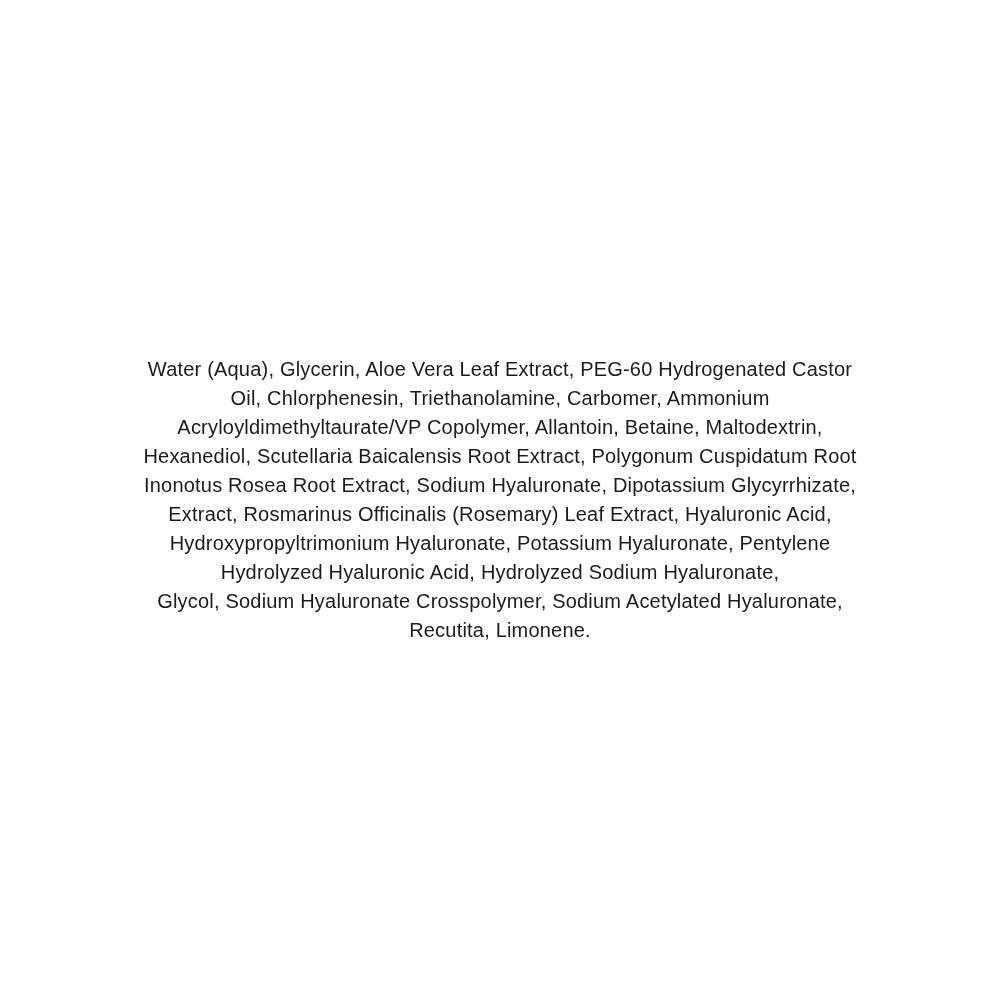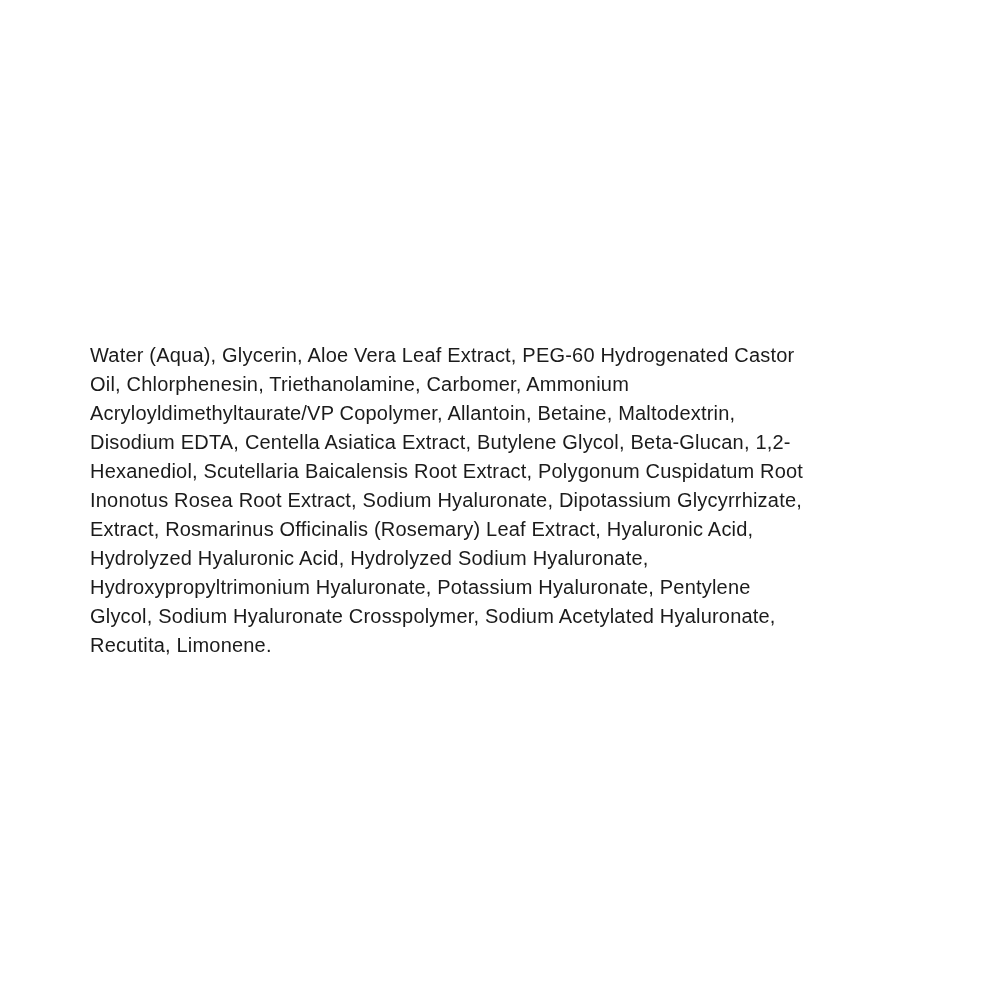--- a/index.html
+++ b/index.html
@@ -11,38 +11,37 @@
     height: 1000px;
     background: #ffffff;
     font-family: "Liberation Sans", "DejaVu Sans", sans-serif;
     display: flex;
     align-items: center;
     justify-content: center;
     overflow: hidden;
   }
   .ingredients-wrap {
     width: 820px;
-    text-align: left;
+    text-align: center;
   }
   .ingredients-line {
     font-size: 20px;
     line-height: 29px;
     letter-spacing: 0.2px;
     color: #1b1b1b;
     white-space: nowrap;
   }
 </style>
 </head>
 <body>
 
 <div class="ingredients-wrap">
     <div class="ingredients-line">Water (Aqua), Glycerin, Aloe Vera Leaf Extract, PEG-60 Hydrogenated Castor</div>
     <div class="ingredients-line">Oil, Chlorphenesin, Triethanolamine, Carbomer, Ammonium</div>
     <div class="ingredients-line">Acryloyldimethyltaurate/VP Copolymer, Allantoin, Betaine, Maltodextrin,</div>
-    <div class="ingredients-line">Disodium EDTA, Centella Asiatica Extract, Butylene Glycol, Beta-Glucan, 1,2-</div>
     <div class="ingredients-line">Hexanediol, Scutellaria Baicalensis Root Extract, Polygonum Cuspidatum Root</div>
     <div class="ingredients-line">Inonotus Rosea Root Extract, Sodium Hyaluronate, Dipotassium Glycyrrhizate,</div>
     <div class="ingredients-line">Extract, Rosmarinus Officinalis (Rosemary) Leaf Extract, Hyaluronic Acid,</div>
+    <div class="ingredients-line">Hydroxypropyltrimonium Hyaluronate, Potassium Hyaluronate, Pentylene</div>
     <div class="ingredients-line">Hydrolyzed Hyaluronic Acid, Hydrolyzed Sodium Hyaluronate,</div>
-    <div class="ingredients-line">Hydroxypropyltrimonium Hyaluronate, Potassium Hyaluronate, Pentylene</div>
     <div class="ingredients-line">Glycol, Sodium Hyaluronate Crosspolymer, Sodium Acetylated Hyaluronate,</div>
     <div class="ingredients-line">Recutita, Limonene.</div>
   </div>
 
 </body></html>

